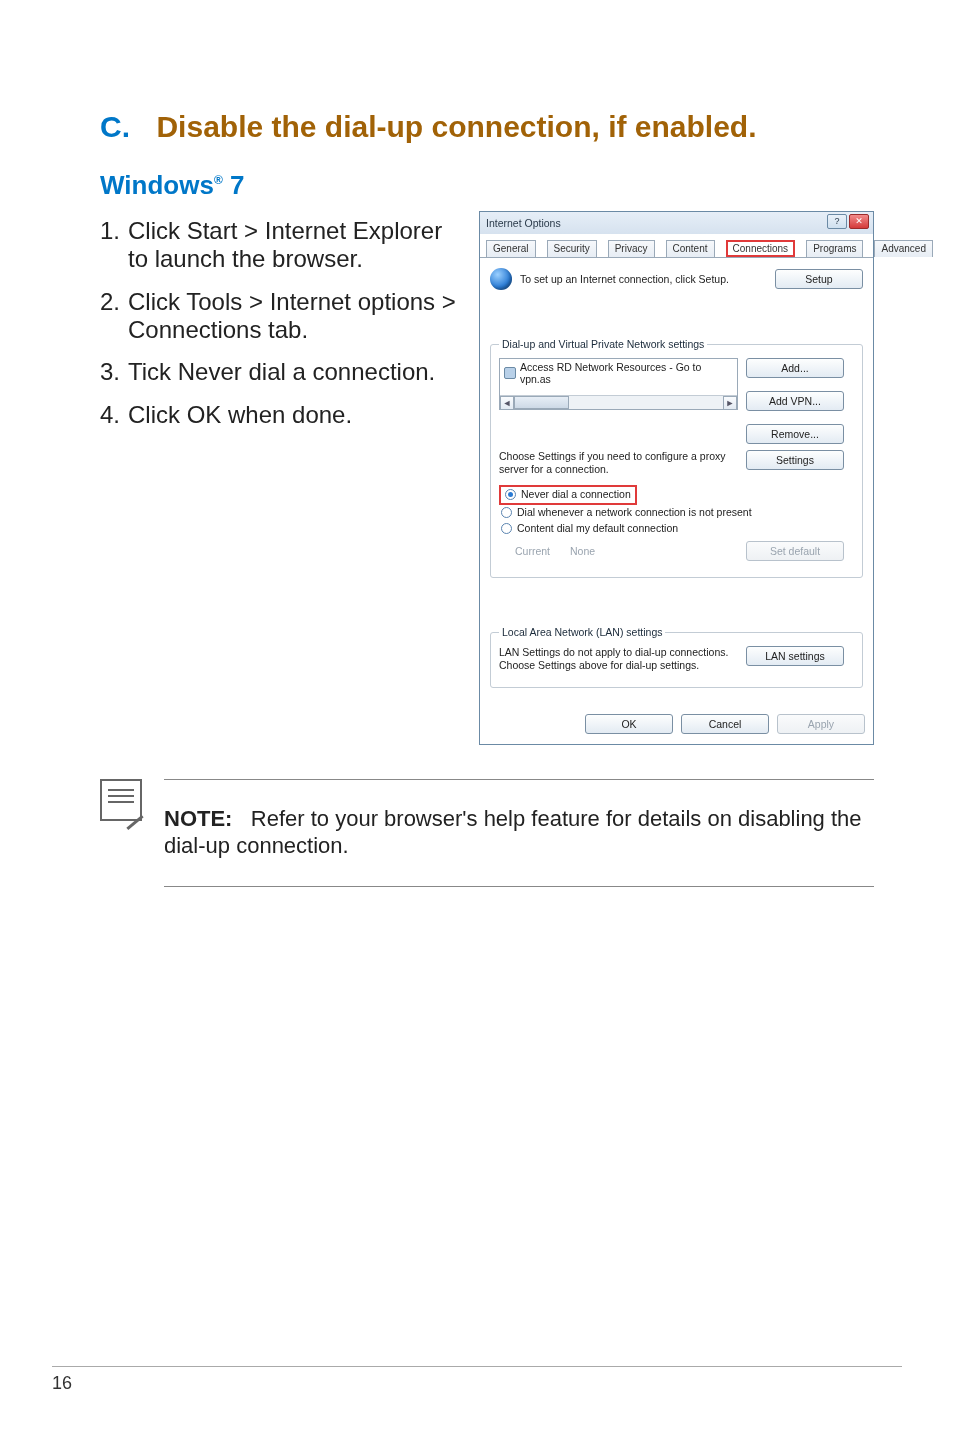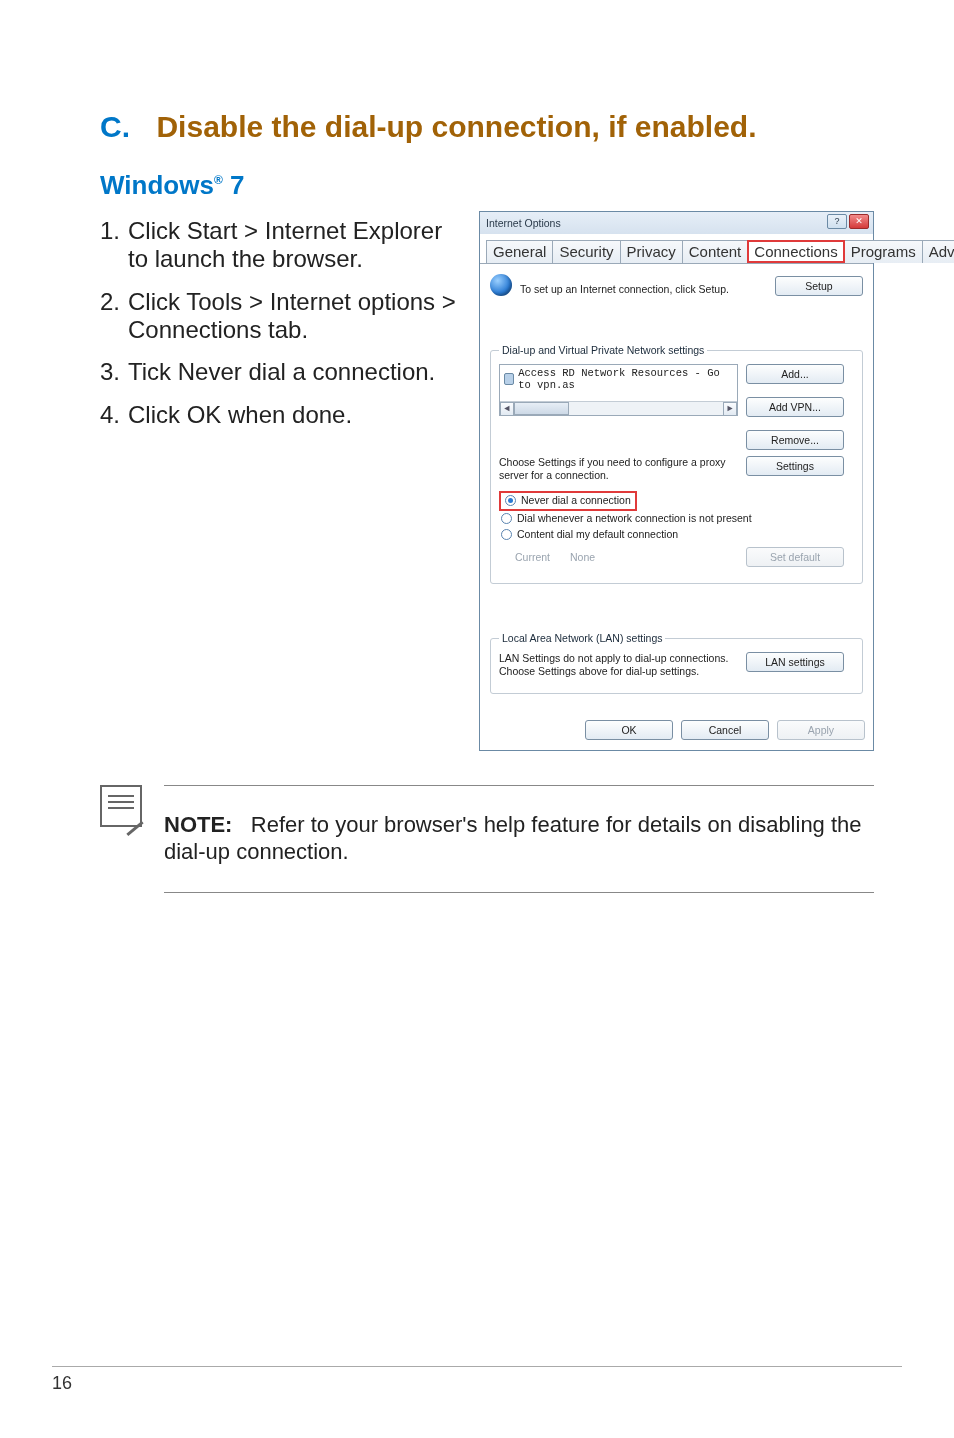--- a/index.html
+++ b/index.html
@@ -87,22 +87,22 @@
     border: 1px solid #6b8aa5;
     background: linear-gradient(#eaf1f9,#cfe0ef);
     border-radius: 2px;
     font-size: 9px; text-align: center; line-height: 13px;
   }
   .tbtn.close { background: linear-gradient(#f28b8b,#d43a3a); color: #fff; border-color:#9b2b2b;}
   .dlg-tabs {
     display: flex;
     padding: 6px 6px 0 6px;
     background: #fff;
-    gap: 0;
-    font-size: 15px;
+    gap: 12px;
+    font-size: 10px;
   }
   .dlg-tab {
     border: 1px solid #9aa9b8;
     border-bottom: none;
     background: linear-gradient(#f6f8fb,#e7edf4);
     padding: 2px 6px;
     margin-right: -1px;
     color: #333;
   }
   .dlg-tab.active {
@@ -113,21 +113,21 @@
     padding: 1px 5px;
   }
   .dlg-tab.partial {
     color: #333;
   }
   .dlg-body {
     background: #fff;
     padding: 10px 10px 10px 10px;
     border-top: 1px solid #9aa9b8;
   }
-  .row { display: flex; align-items: flex-end; margin-bottom: 25px; }
+  .row { display: flex; align-items: center; margin-bottom: 25px; }
   .globe {
     width: 22px; height: 22px; border-radius: 50%;
     background: radial-gradient(circle at 35% 30%, #9bd0ff 0%, #2a7bd4 60%, #1a4e8a 100%);
     margin-right: 8px; flex:none;
     box-shadow: inset -2px -2px 3px rgba(0,0,0,.25);
   }
   .row-text { flex:1; line-height: 1.2; }
   .btn {
     border: 1px solid #7a8fa3;
     background: linear-gradient(#fdfefe,#e3ebf3);
@@ -155,21 +155,20 @@
     padding: 0 3px;
     color: #1a2a3a;
   }
   .listbox {
     border: 1px solid #9aa9b8;
     background: #fff;
     height: 52px;
     overflow: hidden;
     position: relative;
     margin-bottom: 6px;
-    font-family: Liberation Mono, monospace;
   }
   .listbox .item {
     padding: 2px 4px;
     display:flex; align-items:center; gap:4px;
   }
   .listbox .mini-ico {
     width:12px;height:12px;background:#b8d0e8;border:1px solid #6b8aa5;border-radius:2px;
   }
   .listbox .scroll {
     position:absolute; bottom:0; left:0; right:0; height:14px;

